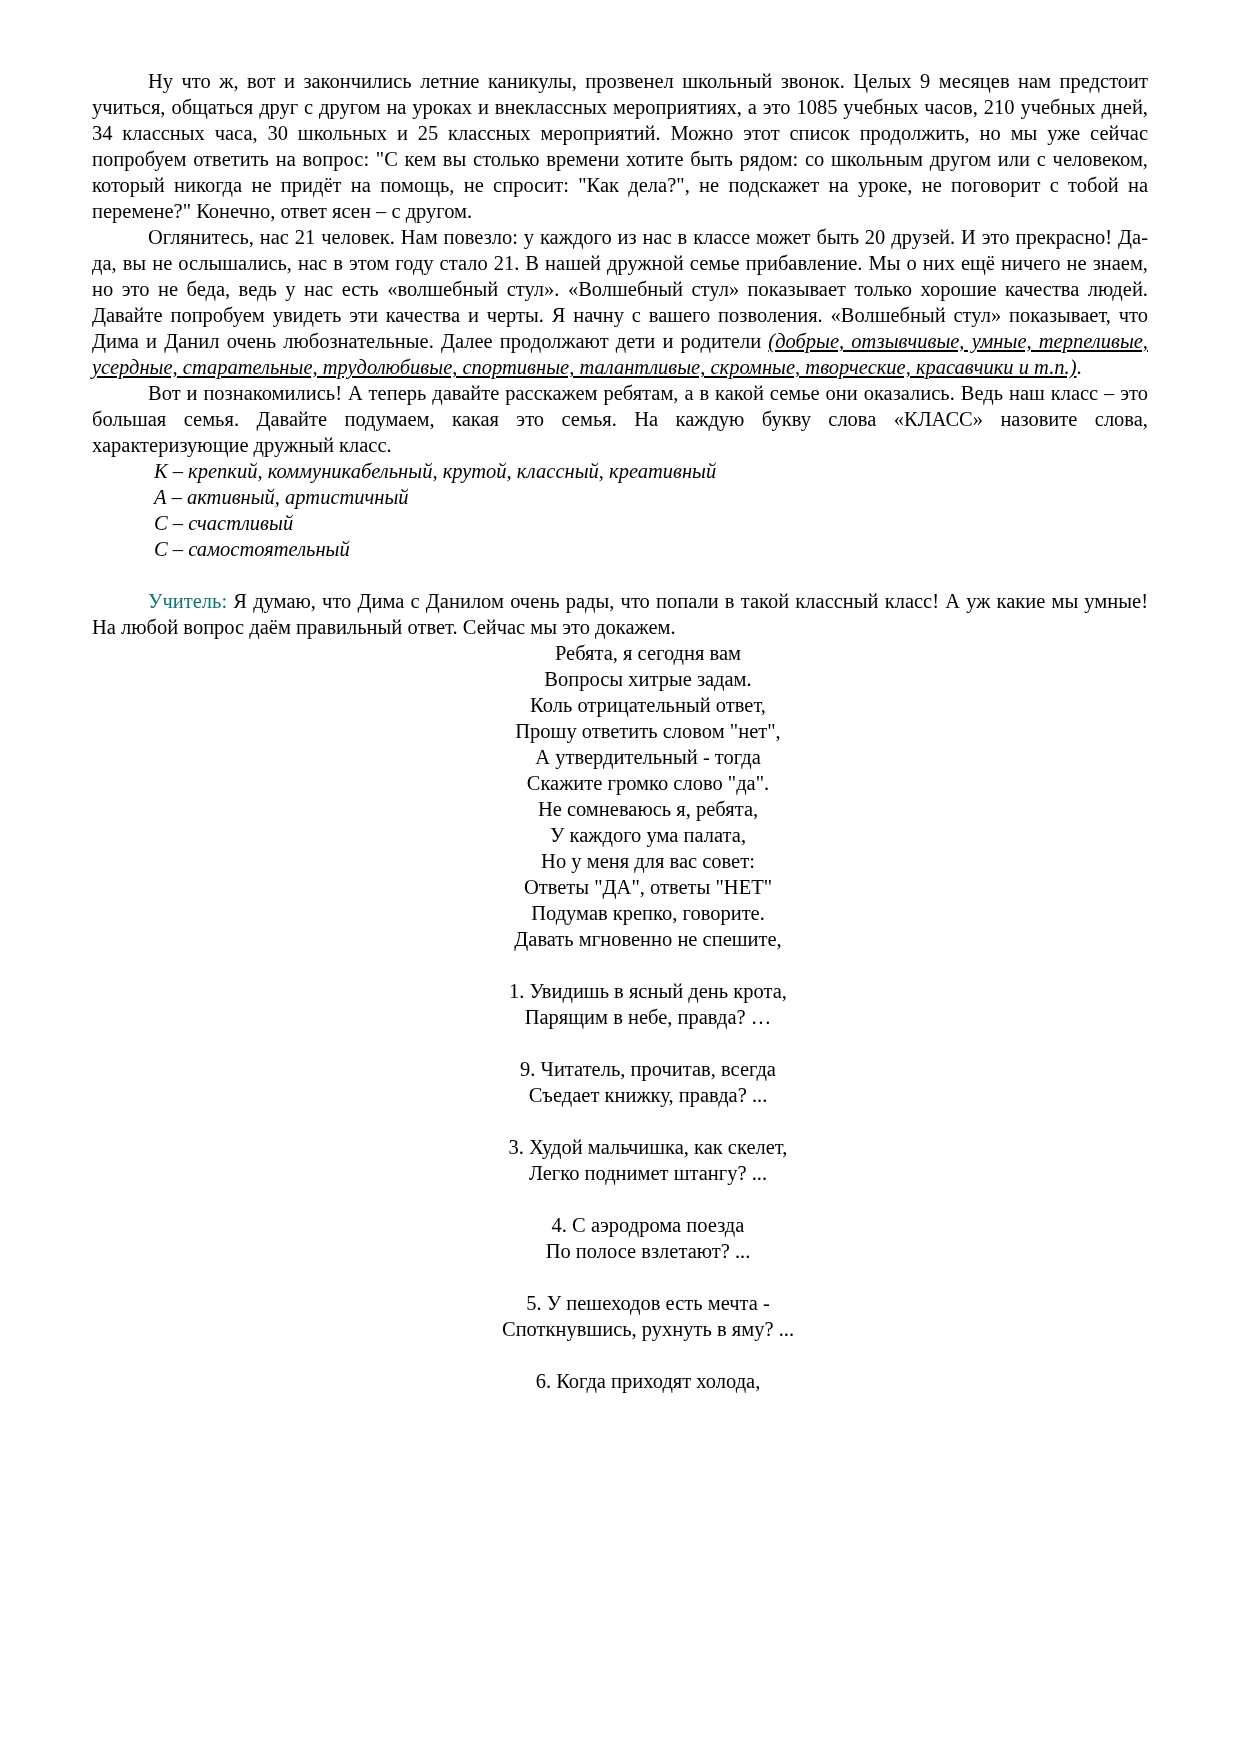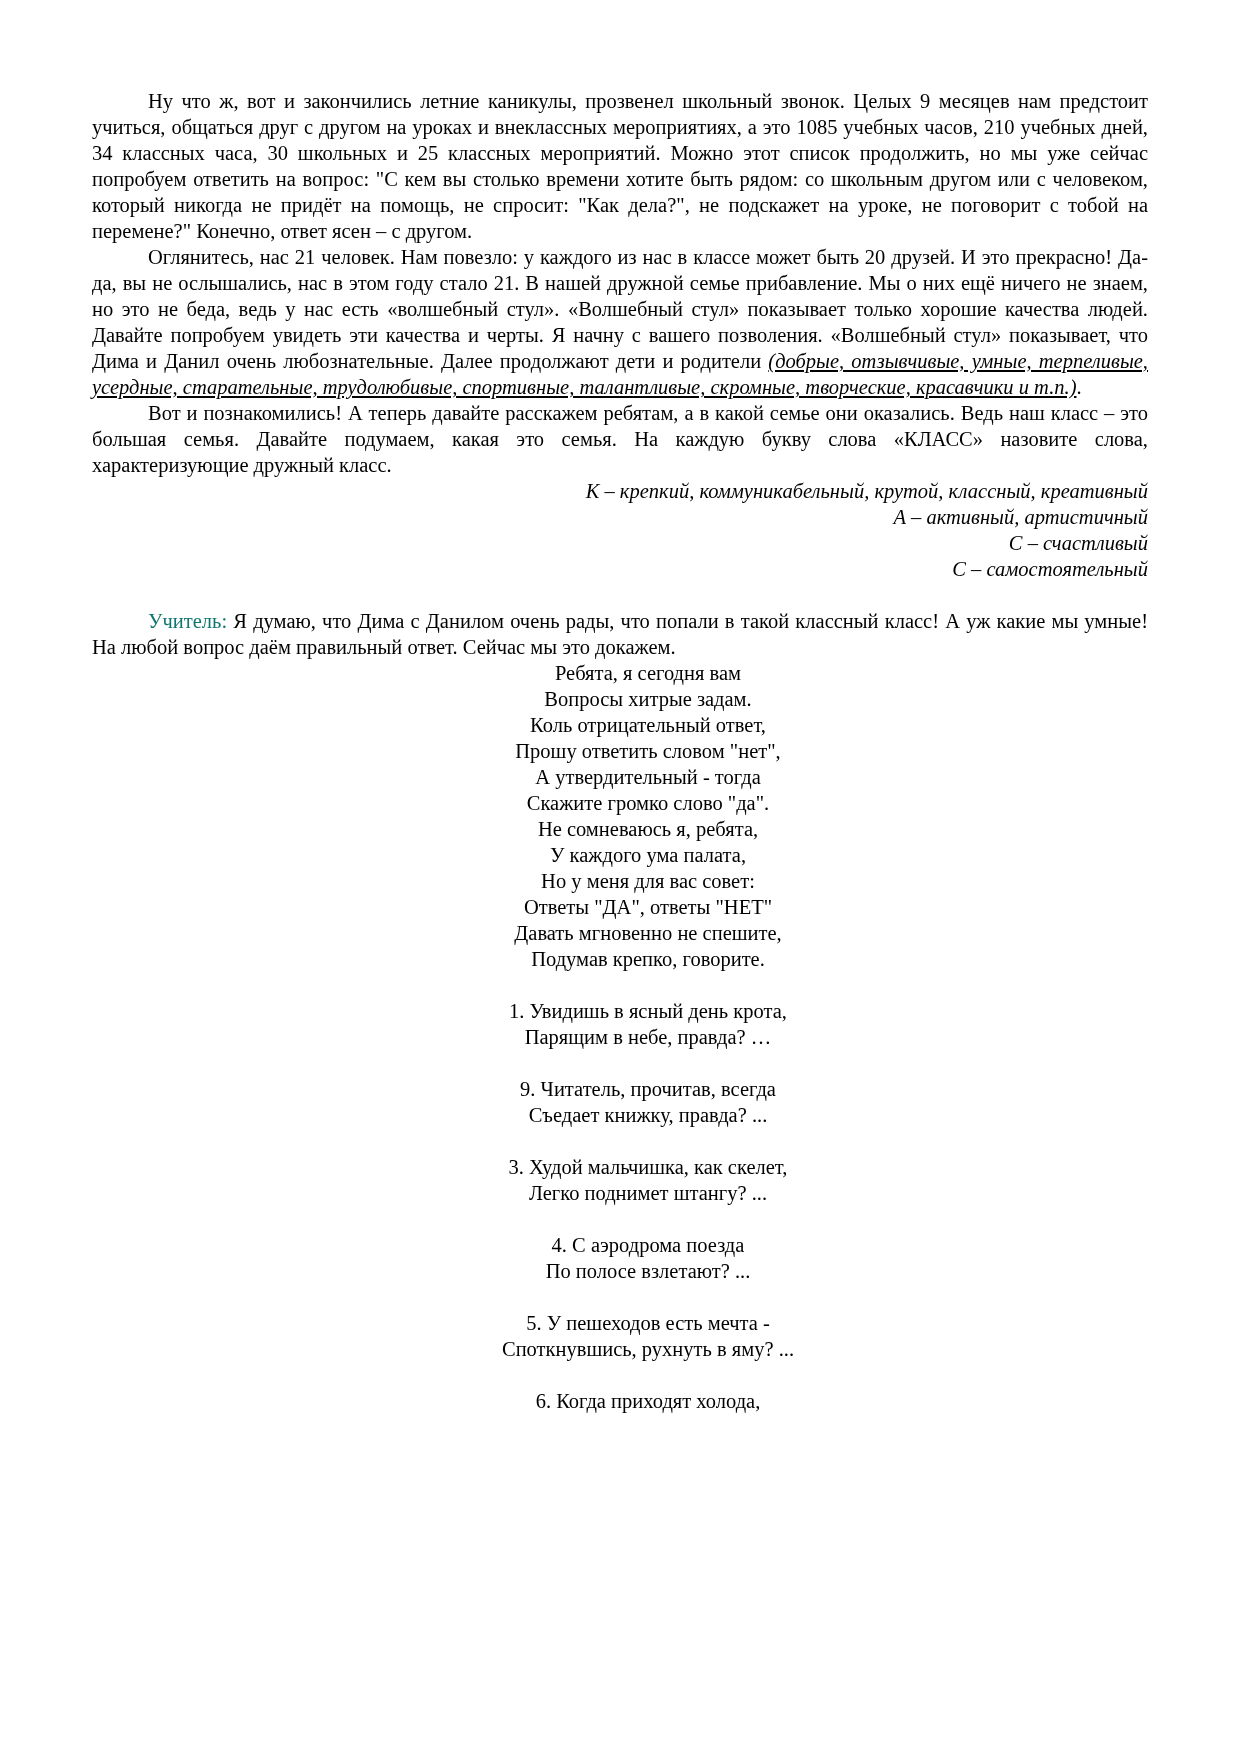--- a/index.html
+++ b/index.html
@@ -11,39 +11,38 @@
     width: 1240px;
     height: 1754px;
     position: relative;
     overflow: hidden;
     font-family: "Liberation Serif", "DejaVu Serif", serif;
     color: #000000;
   }
   .page {
     position: absolute;
     left: 92px;
-    top: 88px;
+    top: 68px;
     width: 1056px;
     font-size: 20.5px;
     line-height: 26px;
   }
   .para {
     margin: 0;
     text-align: justify;
     text-indent: 56px;
   }
   .para .it {
     font-style: italic;
     text-decoration: underline;
   }
   .list {
     margin: 0;
     padding: 0;
     list-style: none;
-    text-align: right;
   }
   .list li {
     margin: 0;
     padding-left: 62px;
     font-style: italic;
     white-space: nowrap;
   }
   .teacher-block {
     margin-top: 26px;
   }
@@ -98,22 +97,22 @@
     <span class="line">Ребята, я сегодня вам</span>
     <span class="line">Вопросы хитрые задам.</span>
     <span class="line">Коль отрицательный ответ,</span>
     <span class="line">Прошу ответить словом "нет",</span>
     <span class="line">А утвердительный - тогда</span>
     <span class="line">Скажите громко слово "да".</span>
     <span class="line">Не сомневаюсь я, ребята,</span>
     <span class="line">У каждого ума палата,</span>
     <span class="line">Но у меня для вас совет:</span>
     <span class="line">Ответы "ДА", ответы "НЕТ"</span>
+    <span class="line">Подумав крепко, говорите.</span>
     <span class="line">Давать мгновенно не спешите,</span>
-    <span class="line">Подумав крепко, говорите.</span>
   </div>
 
   <div class="verse">
     <span class="gap"></span>
     <span class="line">1. Увидишь в ясный день крота,</span>
     <span class="line">Парящим в небе, правда? …</span>
     <span class="gap"></span>
     <span class="line">9. Читатель, прочитав, всегда</span>
     <span class="line">Съедает книжку, правда? ...</span>
     <span class="gap"></span>

